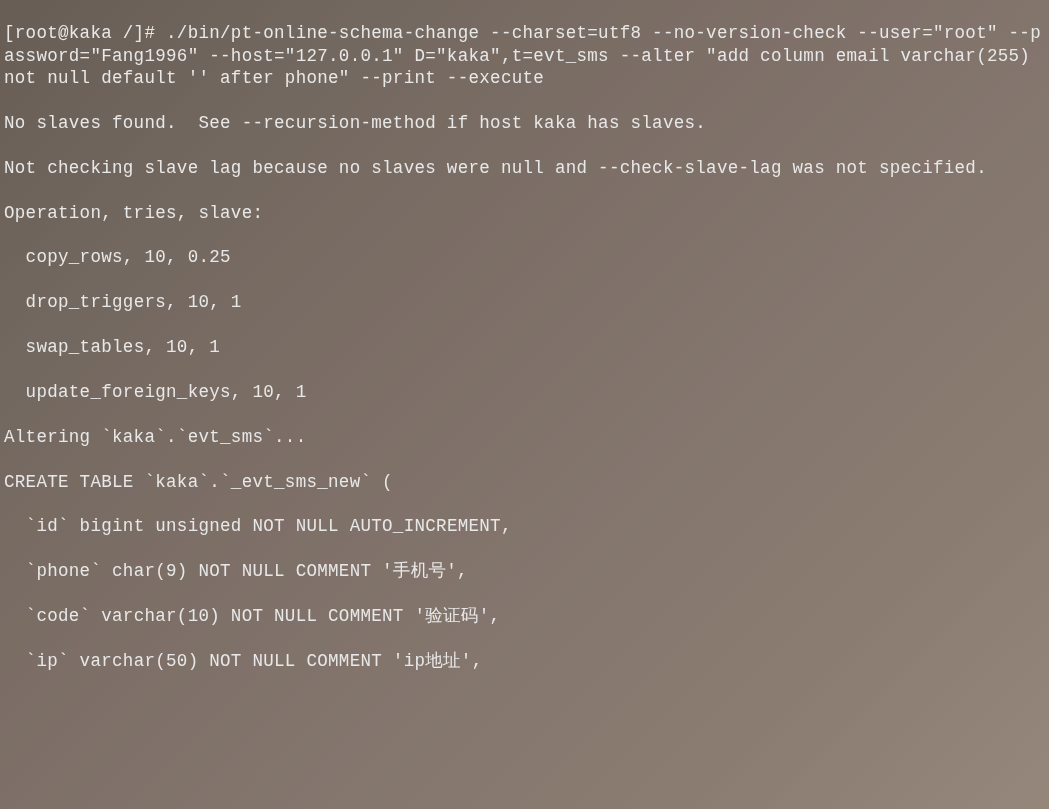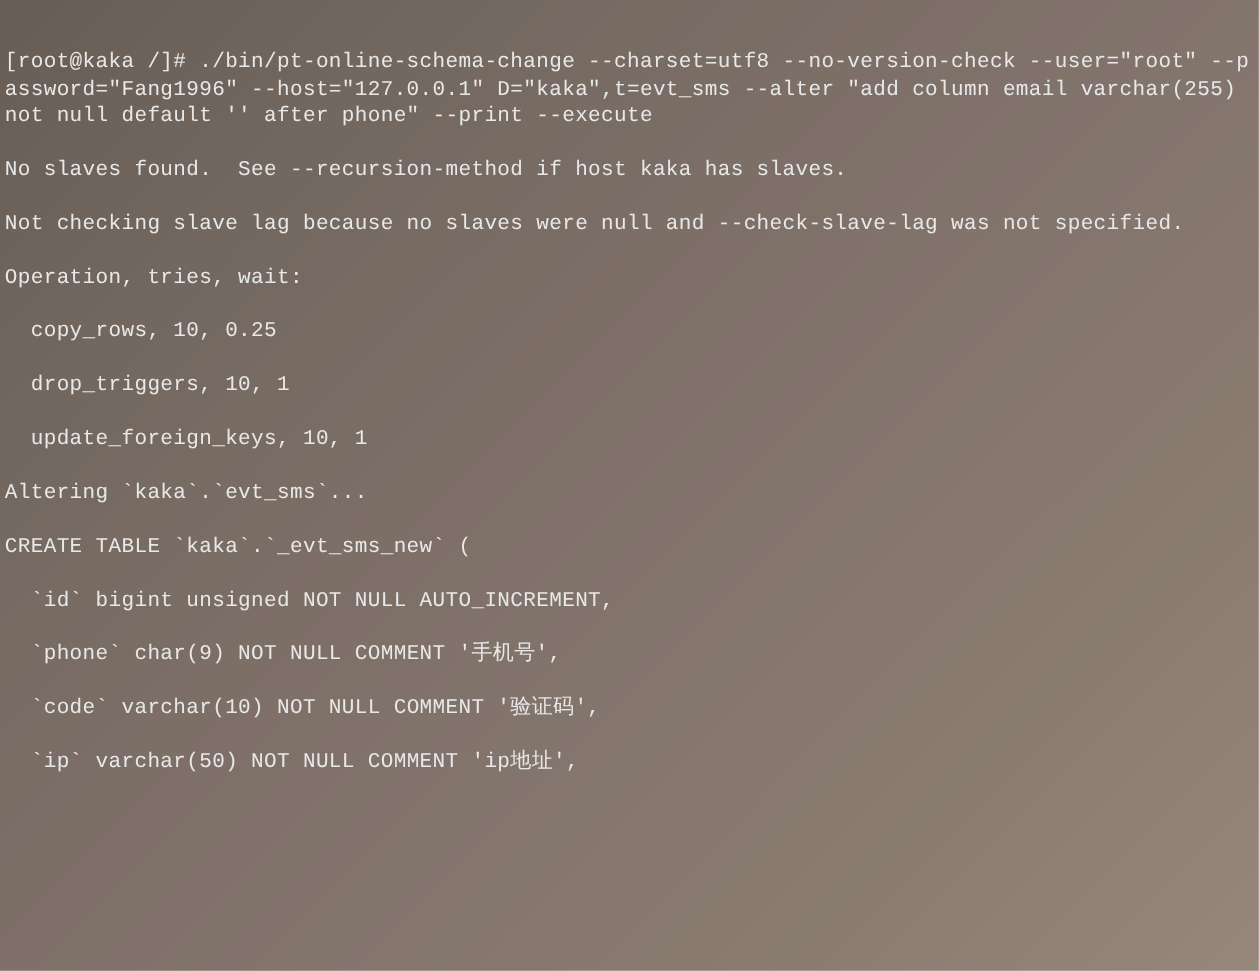--- a/index.html
+++ b/index.html
@@ -15,38 +15,39 @@
       position: relative;
       letter-spacing: 0.3px;
     }
     .terminal-overlay {
       position: absolute;
       top: 0;
       left: 0;
       width: 100%;
       height: 100%;
       background: rgba(40, 40, 45, 0.35);
-      padding: 19px 4px;
+      padding: 0 4px;
       white-space: pre-wrap;
       word-break: break-all;
     }
     .terminal-line {
       display: block;
     }
   </style>
 </head>
 <body>
 
 <div class="terminal-overlay">
 <span class="terminal-line">[root@kaka /]# ./bin/pt-online-schema-change --charset=utf8 --no-version-check --user="root" --password="Fang1996" --host="127.0.0.1" D="kaka",t=evt_sms --alter "add column email varchar(255) not null default '' after phone" --print --execute</span>
 <span class="terminal-line">No slaves found.  See --recursion-method if host kaka has slaves.</span>
 <span class="terminal-line">Not checking slave lag because no slaves were null and --check-slave-lag was not specified.</span>
-<span class="terminal-line">Operation, tries, wait:</span>
+<span class="terminal-line">Operation, tries, slave:</span>
 <span class="terminal-line">  copy_rows, 10, 0.25</span>
 <span class="terminal-line">  drop_triggers, 10, 1</span>
+<span class="terminal-line">  swap_tables, 10, 1</span>
 <span class="terminal-line">  update_foreign_keys, 10, 1</span>
 <span class="terminal-line">Altering `kaka`.`evt_sms`...</span>
 <span class="terminal-line">CREATE TABLE `kaka`.`_evt_sms_new` (</span>
 <span class="terminal-line">  `id` bigint unsigned NOT NULL AUTO_INCREMENT,</span>
 <span class="terminal-line">  `phone` char(9) NOT NULL COMMENT '手机号',</span>
 <span class="terminal-line">  `code` varchar(10) NOT NULL COMMENT '验证码',</span>
 <span class="terminal-line">  `ip` varchar(50) NOT NULL COMMENT 'ip地址',</span>
 
 
 

